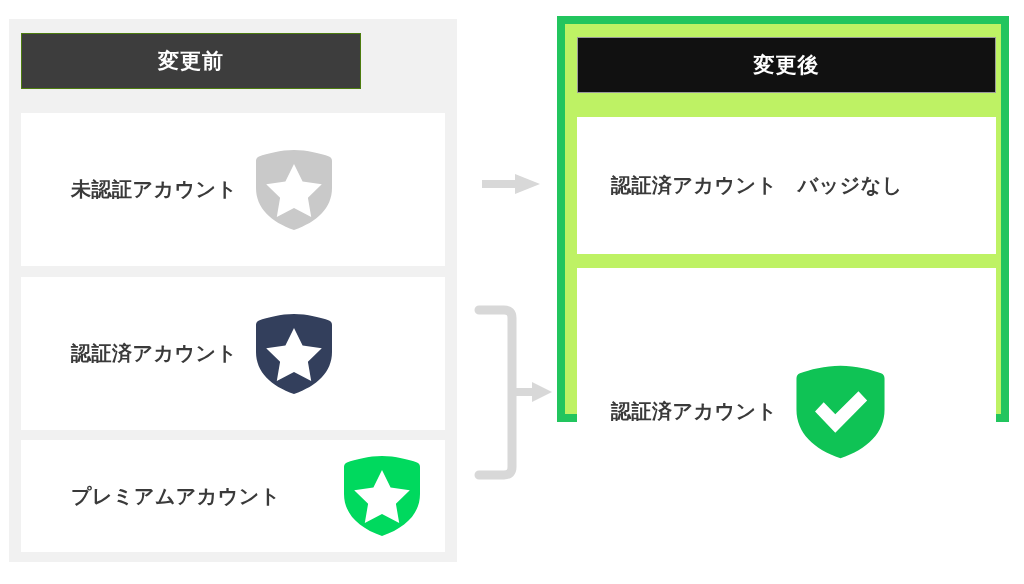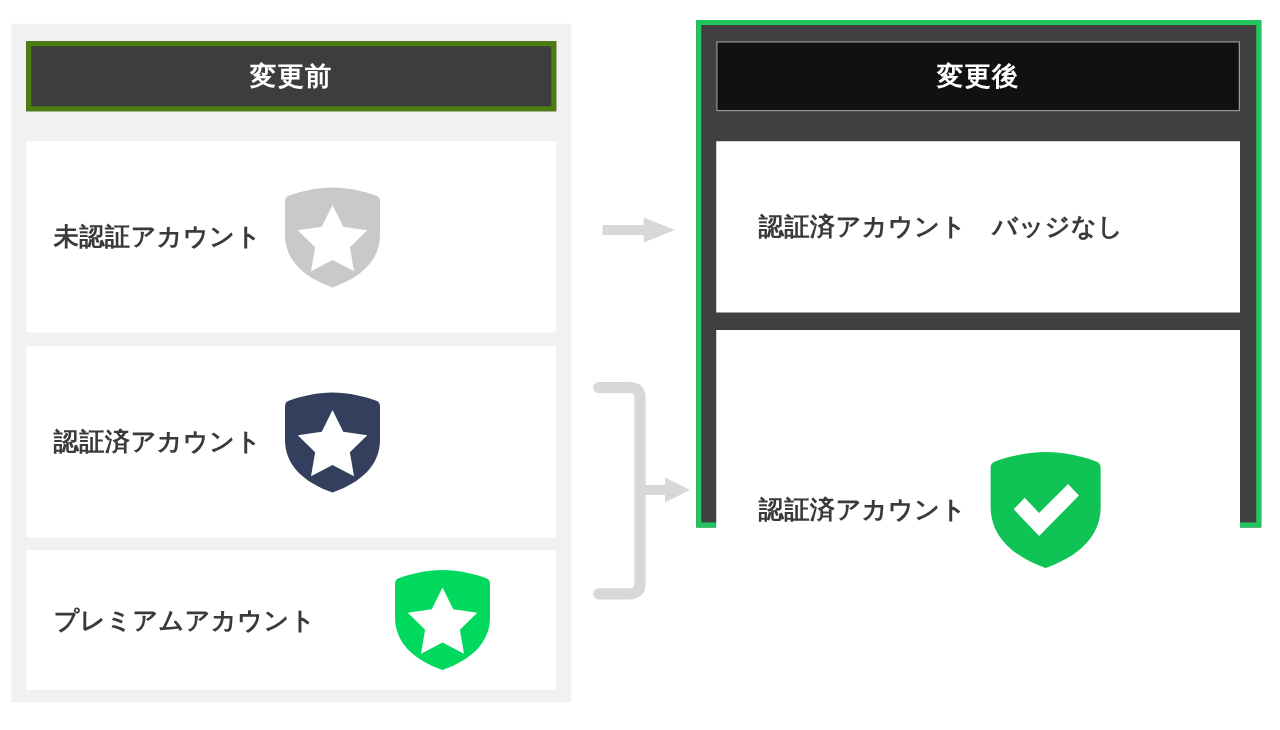--- a/index.html
+++ b/index.html
@@ -28,24 +28,24 @@
     width: 448px;
     height: 543px;
     background: #f1f1f1;
     box-sizing: border-box;
   }
 
   .panel-before .panel-header {
     position: absolute;
     left: 12px;
     top: 14px;
-    width: 424px;
+    width: 340px;
     height: 56px;
     background: #3d3d3d;
-    border: 4px solid #4d7c0f;
+    border: 1px solid #4d7c0f;
     box-sizing: border-box;
     display: flex;
     align-items: center;
     justify-content: center;
   }
   .panel-before .panel-header .header-text {
     color: #ffffff;
     font-size: 21px;
     font-weight: bold;
     letter-spacing: 1px;
@@ -65,38 +65,39 @@
   .row-before.r3 { top: 421px; height: 112px; gap: 44px; }
 
   .row-before .row-label {
     color: #3a3a3a;
     font-size: 20px;
     font-weight: bold;
     letter-spacing: 0.5px;
     padding-left: 22px;
     flex: 0 0 auto;
     white-space: nowrap;
+    margin-left: 28px;
   }
   .row-before .badge-slot {
     flex: 1 1 auto;
     display: flex;
     align-items: center;
     justify-content: flex-start;
     padding-left: 16px;
   }
 
   
   .panel-after {
     position: absolute;
     left: 557px;
     top: 16px;
     width: 452px;
     height: 406px;
-    background: #404040;
-    border: 4px solid #22c55e;
+    background: #bef264;
+    border: 8px solid #22c55e;
     box-sizing: border-box;
   }
 
   .panel-after .panel-header {
     position: absolute;
     left: 12px;
     top: 13px;
     width: 419px;
     height: 56px;
     background: #111111;

